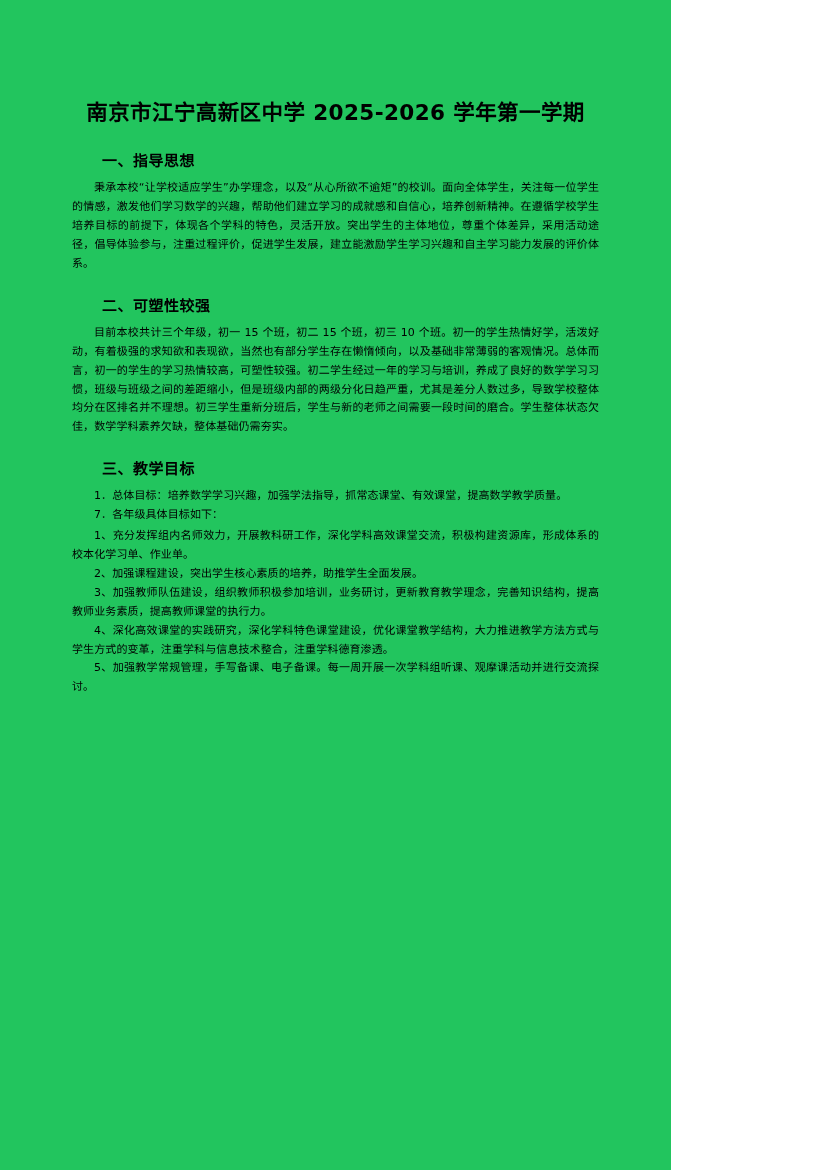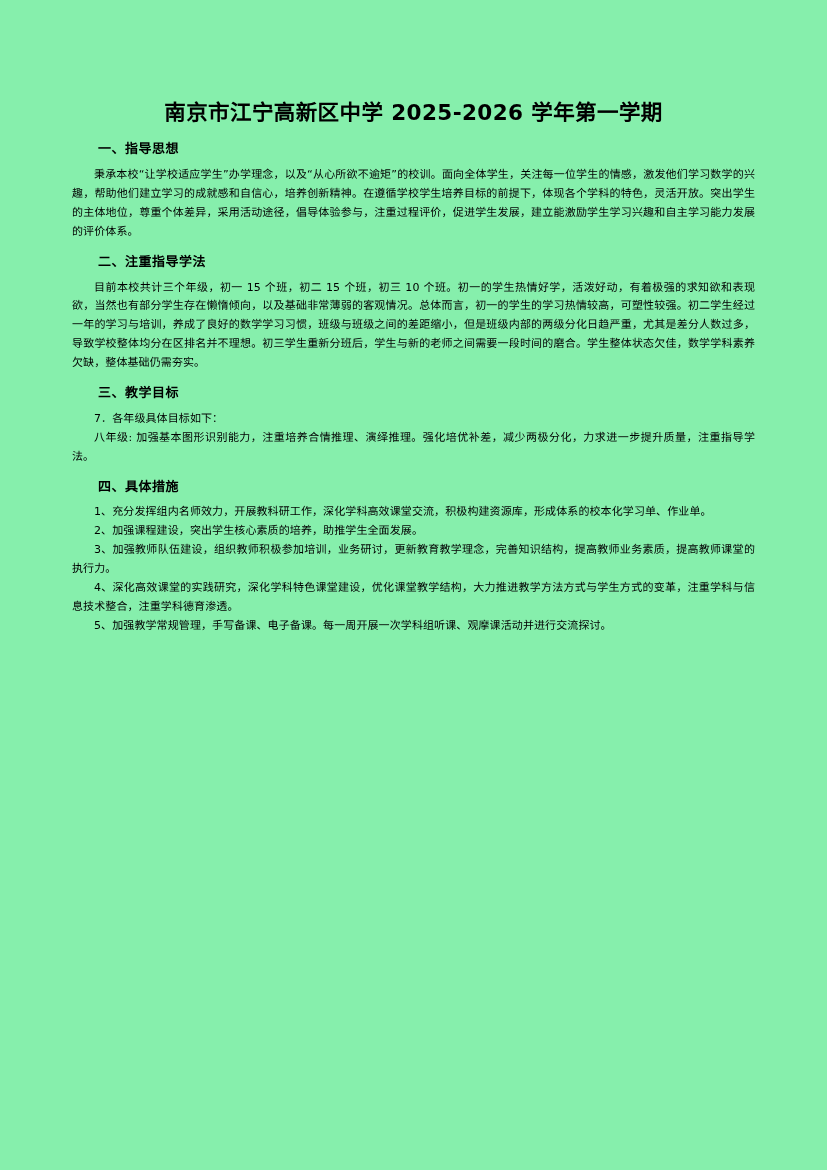--- a/index.html
+++ b/index.html
@@ -5,44 +5,44 @@
   html, body {
     margin: 0;
     padding: 0;
     background: #ffffff;
   }
   body {
     font-family: "DejaVu Sans", "Liberation Sans", sans-serif;
     color: #000000;
   }
   .page {
-    width: 827px;
+    width: 671px;
     height: 1170px;
     box-sizing: border-box;
     padding: 96px 72px 40px 72px;
-    background: #86efac;
+    background: #22c55e;
     position: relative;
     overflow: hidden;
   }
   .doc-title {
     text-align: center;
     font-size: 21.5px;
     font-weight: bold;
     line-height: 1.55;
     letter-spacing: 0.4px;
     margin: 0;
   }
   .doc-title .line2 {
     display: block;
     margin-top: 6px;
   }
   h2.section-heading {
-    font-size: 13px;
+    font-size: 15px;
     font-weight: bold;
-    margin: 10px 0 6px 0;
+    margin: 20px 0 6px 0;
     text-indent: 2em;
     line-height: 1.6;
     letter-spacing: 0.5px;
   }
   p.body-text {
     font-size: 11px;
     line-height: 1.72;
     margin: 0;
     text-indent: 2em;
     text-align: justify;
@@ -61,32 +61,31 @@
   <div class="doc-title">
     <span>南京市江宁高新区中学 2025-2026 学年第一学期</span>
   </div>
 
   <div class="section-block">
     <h2 class="section-heading">一、指导思想</h2>
     <p class="body-text">秉承本校“让学校适应学生”办学理念，以及“从心所欲不逾矩”的校训。面向全体学生，关注每一位学生的情感，激发他们学习数学的兴趣，帮助他们建立学习的成就感和自信心，培养创新精神。在遵循学校学生培养目标的前提下，体现各个学科的特色，灵活开放。突出学生的主体地位，尊重个体差异，采用活动途径，倡导体验参与，注重过程评价，促进学生发展，建立能激励学生学习兴趣和自主学习能力发展的评价体系。</p>
   </div>
 
   <div class="section-block">
-    <h2 class="section-heading">二、注重指导学法</h2>
+    <h2 class="section-heading">二、可塑性较强</h2>
     <p class="body-text">目前本校共计三个年级，初一 15 个班，初二 15 个班，初三 10 个班。初一的学生热情好学，活泼好动，有着极强的求知欲和表现欲，当然也有部分学生存在懒惰倾向，以及基础非常薄弱的客观情况。总体而言，初一的学生的学习热情较高，可塑性较强。初二学生经过一年的学习与培训，养成了良好的数学学习习惯，班级与班级之间的差距缩小，但是班级内部的两级分化日趋严重，尤其是差分人数过多，导致学校整体均分在区排名并不理想。初三学生重新分班后，学生与新的老师之间需要一段时间的磨合。学生整体状态欠佳，数学学科素养欠缺，整体基础仍需夯实。</p>
   </div>
 
   <div class="section-block">
     <h2 class="section-heading">三、教学目标</h2>
+    <p class="body-text">1．总体目标：培养数学学习兴趣，加强学法指导，抓常态课堂、有效课堂，提高数学教学质量。</p>
     <p class="body-text">7．各年级具体目标如下：</p>
-    <p class="body-text">八年级: 加强基本图形识别能力，注重培养合情推理、演绎推理。强化培优补差，减少两极分化，力求进一步提升质量，注重指导学法。</p>
   </div>
 
   <div class="section-block">
-    <h2 class="section-heading">四、具体措施</h2>
     <p class="body-text">1、充分发挥组内名师效力，开展教科研工作，深化学科高效课堂交流，积极构建资源库，形成体系的校本化学习单、作业单。</p>
     <p class="body-text">2、加强课程建设，突出学生核心素质的培养，助推学生全面发展。</p>
     <p class="body-text">3、加强教师队伍建设，组织教师积极参加培训，业务研讨，更新教育教学理念，完善知识结构，提高教师业务素质，提高教师课堂的执行力。</p>
     <p class="body-text">4、深化高效课堂的实践研究，深化学科特色课堂建设，优化课堂教学结构，大力推进教学方法方式与学生方式的变革，注重学科与信息技术整合，注重学科德育渗透。</p>
     <p class="body-text">5、加强教学常规管理，手写备课、电子备课。每一周开展一次学科组听课、观摩课活动并进行交流探讨。</p>
   </div>
 
 </div>
 
 </body></html>

